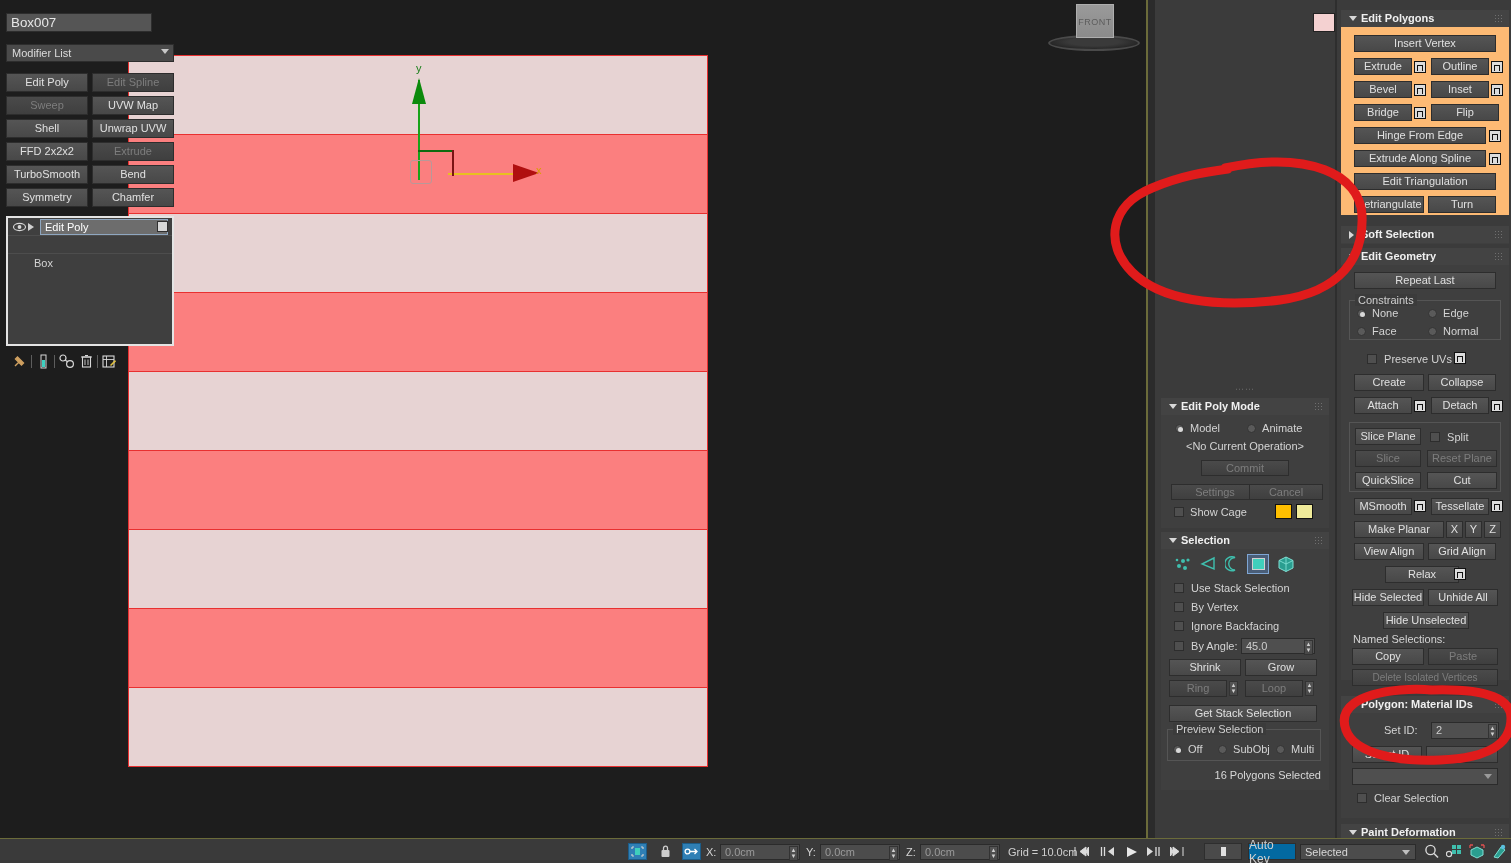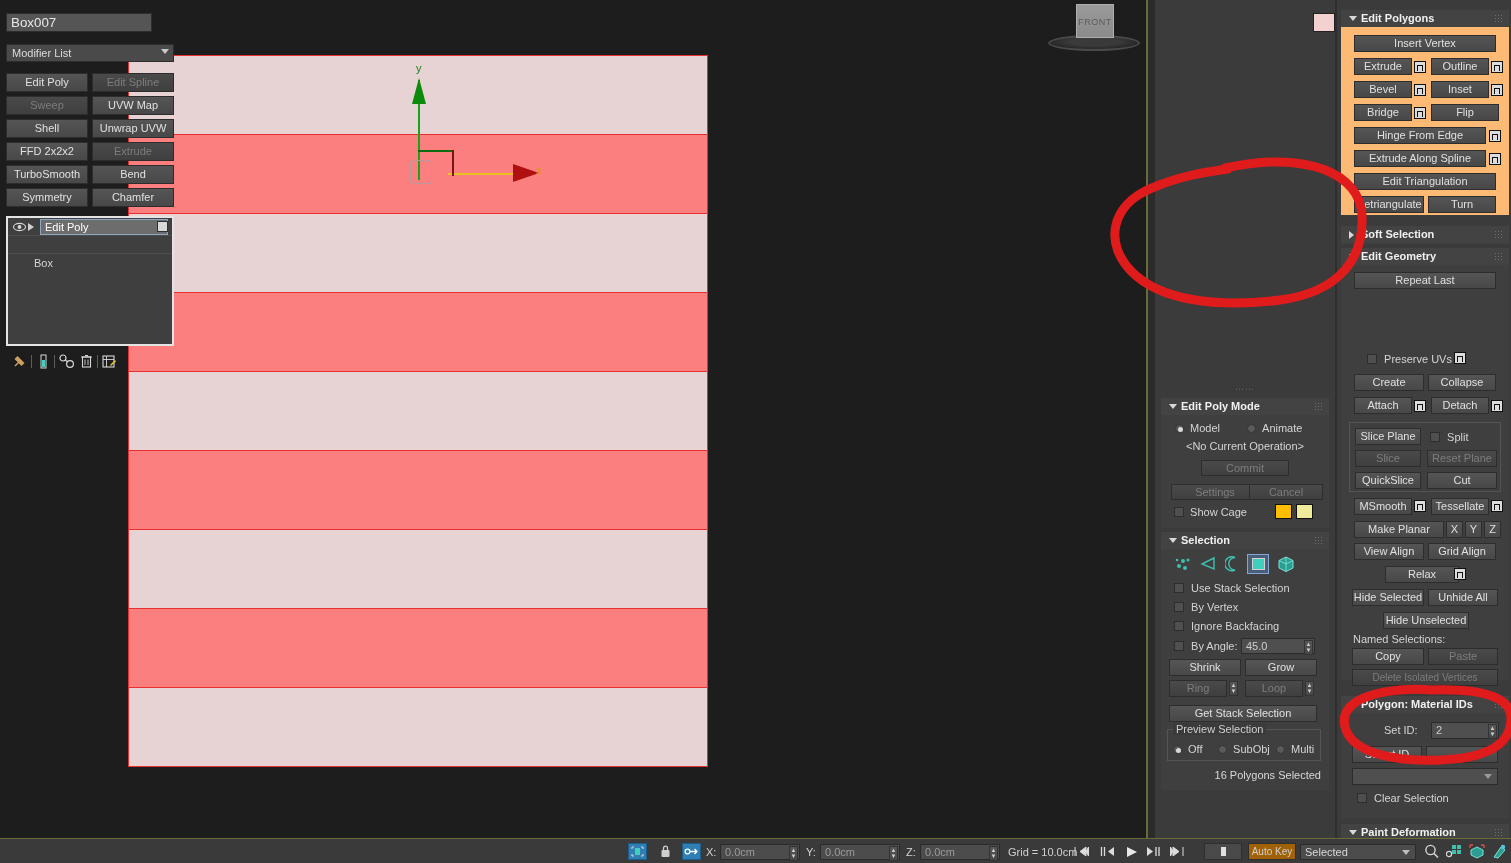--- a/index.html
+++ b/index.html
@@ -376,20 +376,39 @@
 
   <div class="rollout" style="left:1341px; top:248px; width:168px; height:432px; background:#3f3f3f;">
     <div class="roll-head">
       <span class="tw"></span>
       <span>Edit Geometry</span>
       <span class="dots"></span>
     </div>
 
     <div class="btn" style="position:absolute;left:13px;top:24px;width:142px;height:17px;">Repeat Last</div>
 
+    <div class="group" style="position:absolute;left:8px;top:52px;width:152px;height:40px;">
+      <span class="lg">Constraints</span>
+      <div style="position:absolute;left:7px;top:6px;">
+        <span class="radio on"></span>
+        <span style="margin-left:3px;">None</span>
+      </div>
+      <div style="position:absolute;left:78px;top:6px;">
+        <span class="radio"></span>
+        <span style="margin-left:3px;">Edge</span>
+      </div>
+      <div style="position:absolute;left:7px;top:24px;">
+        <span class="radio"></span>
+        <span style="margin-left:3px;">Face</span>
+      </div>
+      <div style="position:absolute;left:78px;top:24px;">
+        <span class="radio"></span>
+        <span style="margin-left:3px;">Normal</span>
+      </div>
+    </div>
 
     <div style="position:absolute;left:26px;top:105px;">
       <span class="chk"></span>
       <span style="margin-left:4px;">Preserve UVs</span>
     </div>
     <div class="sqbtn" style="position:absolute;left:113px;top:104px;"></div>
 
     <div class="btn" style="position:absolute;left:13px;top:126px;width:70px;height:17px;">Create</div>
     <div class="btn" style="position:absolute;left:87px;top:126px;width:68px;height:17px;">Collapse</div>
 
@@ -531,21 +550,21 @@
     </div>
     <div class="playbtn" style="left:1168px;">
       <svg width="15" height="11" viewBox="0 0 15 11">
           <path d="M0.5 1 L3 5.5 L0.5 10 Z M3 1 L9 5.5 L3 10 Z M13 1 V10" fill="#dcdcdc" stroke="#dcdcdc" stroke-width="1"></path>
         </svg>
     </div>
 
     <div style="position:absolute;left:1204px;top:4px;width:38px;height:17px;background:#4a4a4a;border:1px solid #2e2e2e;display:flex;align-items:center;justify-content:center;">
       <span style="width:5px;height:9px;background:#e0e0e0;"></span>
     </div>
-    <div style="position:absolute;left:1248px;top:4px;width:48px;height:17px;background:#a16207;border:1px solid #2e2e2e;color:#cfcfcf;font-size:10px;display:flex;align-items:center;justify-content:center;">Auto Key</div>
+    <div style="position:absolute;left:1248px;top:4px;width:48px;height:17px;background:#0369a1;border:1px solid #2e2e2e;color:#cfcfcf;font-size:12px;display:flex;align-items:center;justify-content:center;">Auto Key</div>
     <div class="bfield" style="left:1300px;width:116px;color:#d8d8d8;">
       <span>Selected</span>
       <span style="position:absolute;right:5px;top:5px;border-left:4px solid transparent;border-right:4px solid transparent;border-top:5px solid #bfbfbf;"></span>
     </div>
 
     <div style="position:absolute;left:1424px;top:5px;display:flex;gap:7px;align-items:center;">
       <svg width="15" height="15" viewBox="0 0 15 15">
         <circle cx="6.5" cy="6" r="4.6" fill="none" stroke="#d8d8d8" stroke-width="1.4"></circle>
         <path d="M10 9.5 L14 13.5" stroke="#d8d8d8" stroke-width="1.6"></path>
       </svg>

